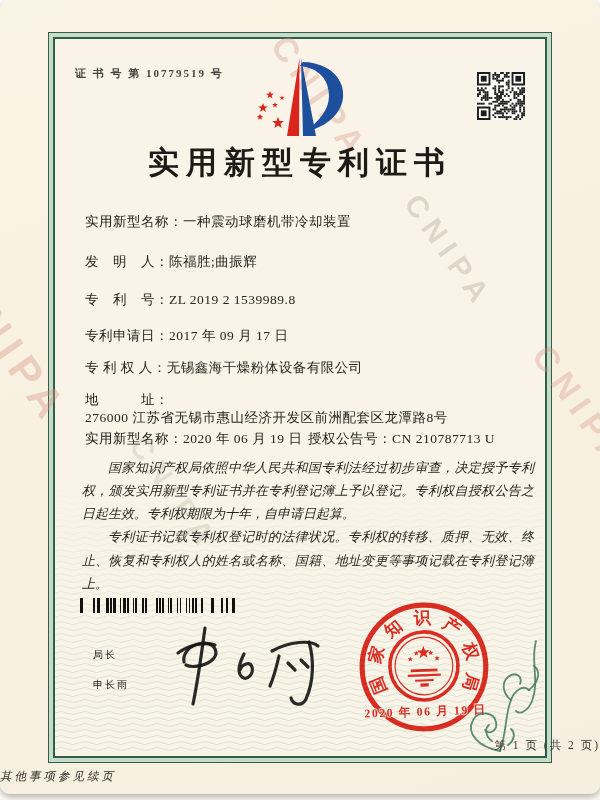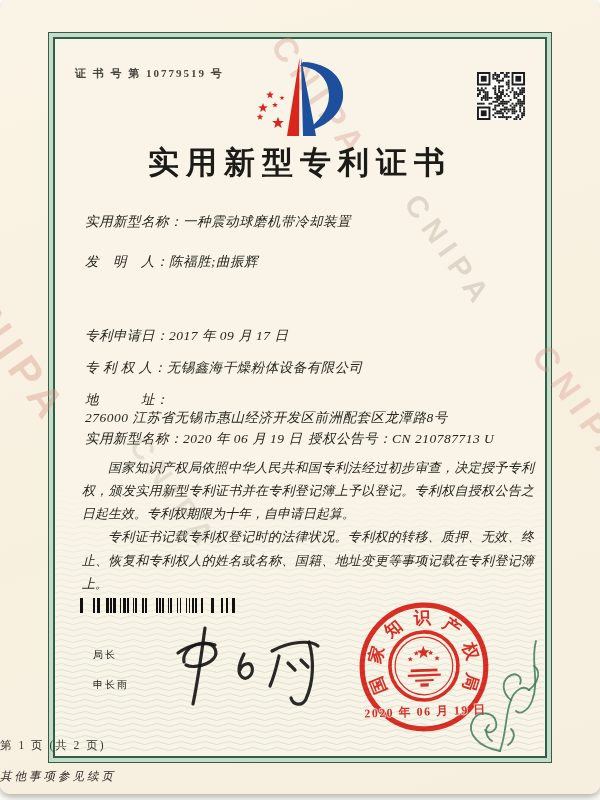--- a/index.html
+++ b/index.html
@@ -20,21 +20,21 @@
   .wm2{left:425px;top:188px;font-size:30px;color:rgba(160,148,128,.30);}
   .wm3{left:-18px;top:268px;font-size:42px;color:rgba(214,148,134,.38);}
   .wm4{left:556px;top:338px;font-size:34px;color:rgba(214,148,134,.34);}
   .wm5{left:150px;top:430px;font-size:30px;color:rgba(160,150,130,.22);}
   .cert-no{position:absolute;left:75px;top:66px;font-size:11px;letter-spacing:2px;color:#474540;font-weight:bold;}
   .logo{position:absolute;left:253px;top:54px;width:92px;height:88px;}
   .qr{position:absolute;left:477px;top:72px;width:48px;height:48px;background:#fdfdfb;}
   .qr svg{width:100%;height:100%;fill:#1c1c1c;}
   .title{position:absolute;left:0;top:142px;width:600px;text-align:center;
     font-size:31px;font-weight:600;letter-spacing:7px;color:#1d1b18;}
-  .row{position:absolute;left:85px;width:445px;font-size:13.5px;color:#26241f;letter-spacing:.5px;line-height:18px;font-style:italic;}
+  .row{position:absolute;left:85px;width:445px;font-size:13.5px;color:#26241f;letter-spacing:.5px;line-height:18px;}
   .row .lbl{display:inline-block;vertical-align:top;}
   .row .val{display:inline-block;vertical-align:top;max-width:372px;}
   .r0{top:213px}.r1{top:253px}.r2{top:291px}.r3{top:327px}.r4{top:359px}.r5{top:391px}
   .rgrant{top:430px}
   .rgrant .right{position:absolute;left:223px;top:0;white-space:nowrap;}
   .paras{position:absolute;left:82px;top:456px;width:452px;font-size:13px;
     line-height:1.78;color:#26241f;font-style:italic;}
   .paras p{margin:0;text-indent:2em;text-align:justify;}
   .barcode{position:absolute;left:80px;top:598px;width:158px;height:15px;}
   .barcode svg{width:100%;height:100%;fill:#111;}
@@ -46,21 +46,21 @@
   .seal{position:absolute;left:357px;top:601px;width:134px;height:134px;
     transform:rotate(-2deg);mix-blend-mode:multiply;opacity:.95;}
   .seal .ring{fill:none;stroke:#e1241b;stroke-width:5;}
   .seal .seal-char{font-size:16.5px;font-weight:bold;fill:#e1241b;}
   .seal .emb{fill:#e1241b;}
   .seal .embl{fill:none;stroke:#e1241b;}
   .seal-date{font-size:11.5px;font-weight:bold;fill:#e1241b;letter-spacing:1.5px;
     paint-order:stroke;stroke:rgba(255,255,255,.75);stroke-width:2px;}
   .ornament{position:absolute;left:448px;top:633px;width:100px;height:124px;}
   .ornament path{fill:none;stroke:#3e7a58;stroke-width:1.8;stroke-linecap:round;opacity:.85;}
-  .pageinfo{position:absolute;left:0;top:738px;width:600px;text-align:left;
+  .pageinfo{position:absolute;left:0;top:738px;width:600px;text-align:right;
     font-size:11.5px;color:#3a3833;letter-spacing:2px;}
   .footnote{position:absolute;left:0;top:769px;width:600px;text-align:left;
     font-size:11.5px;color:#2f2d29;letter-spacing:3px;font-style:italic;}
 </style>
 </head>
 <body>
 
 <div class="page">
 
   <div class="frame"></div>
@@ -327,20 +327,23 @@
   </div>
 
   <div class="title">实用新型专利证书</div>
 
   <div class="row r0">
     <span class="lbl">实用新型名称：</span><span class="val">一种震动球磨机带冷却装置</span>
   </div>
   <div class="row r1">
     <span class="lbl">发　明　人：</span><span class="val">陈福胜;曲振辉</span>
   </div>
+  <div class="row r2">
+    <span class="lbl">专　利　号：</span><span class="val">ZL 2019 2 1539989.8</span>
+  </div>
   <div class="row r3">
     <span class="lbl">专利申请日：</span><span class="val">2017 年 09 月 17 日</span>
   </div>
   <div class="row r4">
     <span class="lbl">专 利 权 人：</span><span class="val">无锡鑫海干燥粉体设备有限公司</span>
   </div>
   <div class="row r5">
     <span class="lbl">地　　　址：</span><span class="val">276000 江苏省无锡市惠山经济开发区前洲配套区龙潭路8号</span>
   </div>
   <div class="row rgrant">

